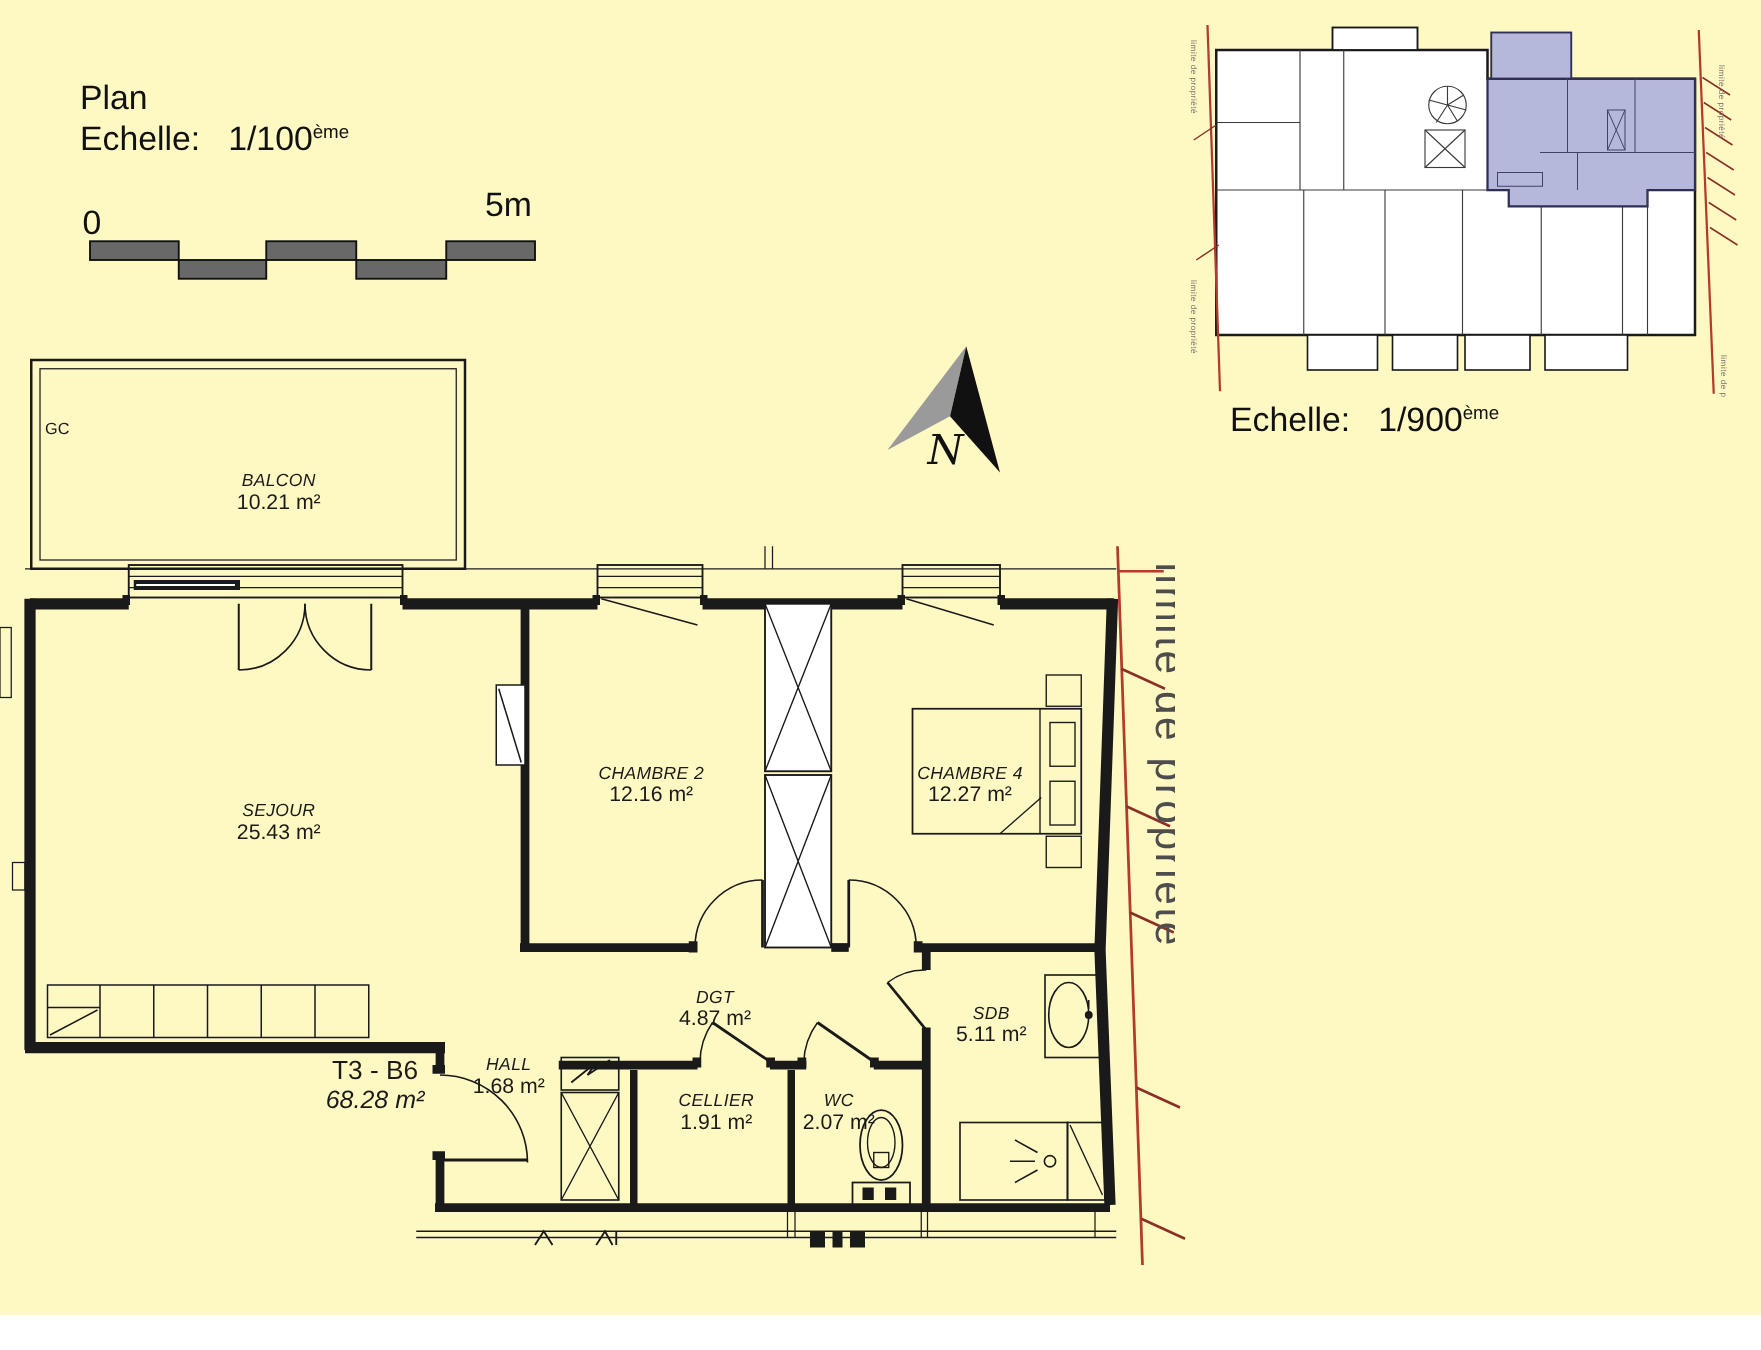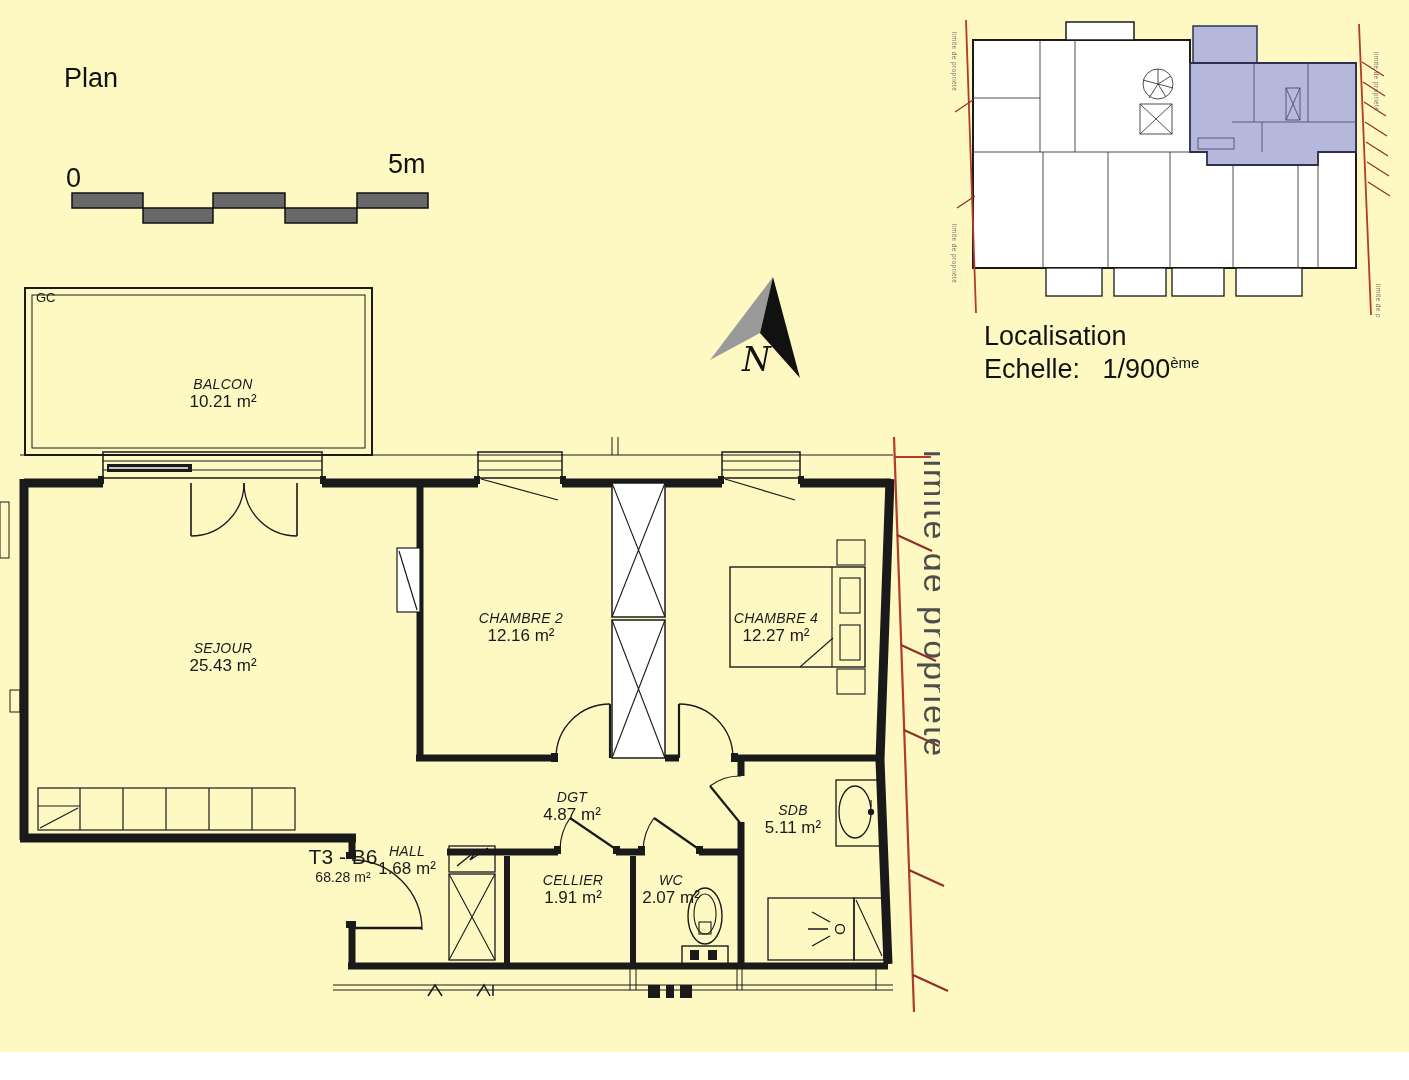--- a/index.html
+++ b/index.html
@@ -5,24 +5,24 @@
   html,body{margin:0;padding:0;background:#fff;}
   #canvas{position:relative;width:1409px;height:1052px;background:#fef9c3;overflow:hidden;
           font-family:"Liberation Sans", sans-serif;color:#1a1a1a;}
   #linework{position:absolute;left:0;top:0;}
   .heading{position:absolute;font-size:27px;line-height:1.24;color:#111;}
   .heading sup{font-size:15px;}
   .scale-num{position:absolute;font-size:27px;color:#111;}
   .room-label{position:absolute;text-align:center;transform:translateX(-50%);white-space:nowrap;}
   .rname{font-size:14px;letter-spacing:.3px;font-style:italic;}
   .rarea{font-size:17px;}
-  .gc-tag{position:absolute;font-size:13px;}
-  .apt-label{position:absolute;text-align:center;transform:translateX(-50%);white-space:nowrap;margin-left:43px;}
+  .gc-tag{position:absolute;font-size:13px;margin-top:45px;}
+  .apt-label{position:absolute;text-align:center;transform:translateX(-50%);white-space:nowrap;}
   .apt-code{font-size:21px;}
-  .apt-area{font-size:14px;}
+  .apt-area{font-size:20px;font-style:italic;}
   .north-n{position:absolute;font-family:"DejaVu Serif", serif;font-style:italic;font-size:33px;color:#111;}
   .limit-clip{position:absolute;left:891px;top:450px;width:49px;height:575px;overflow:hidden;}
   .limit-text{position:absolute;left:64px;top:0;transform:rotate(90deg);transform-origin:0 0;
               font-size:34px;letter-spacing:2px;color:#4d4d4d;white-space:nowrap;}
   .mini-limit{position:absolute;writing-mode:vertical-rl;font-size:6.5px;color:#7d6f6b;
               letter-spacing:.4px;white-space:nowrap;}
   .mini-limit.clip{height:34px;overflow:hidden;}
 </style>
 </head>
 <body>
@@ -256,24 +256,27 @@
         <path d="M 1362,62 L 1384,76 M 1363,82 L 1385,96 M 1364,102 L 1386,116 M 1365,122 L 1387,136"></path>
         <path d="M 1366,142 L 1388,156 M 1367,162 L 1389,176 M 1368,182 L 1390,196"></path>
         <path d="M 973,100 L 955,112 M 975,196 L 957,208"></path>
       </g>
     </g>
   </g>
 </svg>
 
 <div class="heading" style="left:64px;top:62px">
   <div>Plan</div>
+  <div>
+    <span>Echelle:</span>&nbsp;&nbsp;
+    <span>1/100</span><sup>ème</sup>
+  </div>
 </div>
 
 <div class="heading" style="left:984px;top:320px">
-  <div>Localisation</div>
   <div>
     <span>Echelle:</span>&nbsp;&nbsp;
     <span>1/900</span><sup>ème</sup>
   </div>
 </div>
 
 <div class="scale-num" style="left:66px;top:163px">0</div>
 <div class="scale-num" style="left:388px;top:149px">5m</div>
 
 <div class="north-n" style="left:742px;top:340px">N</div>

